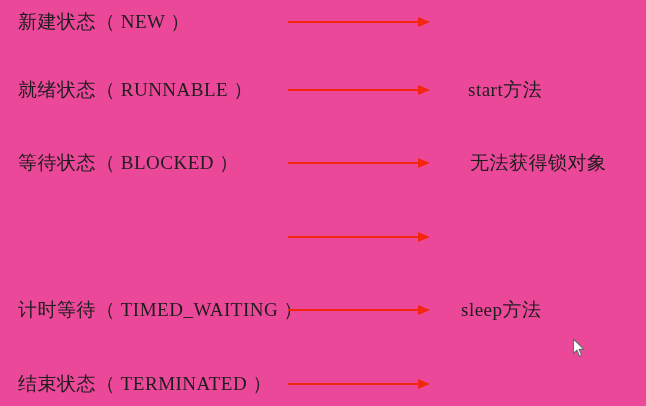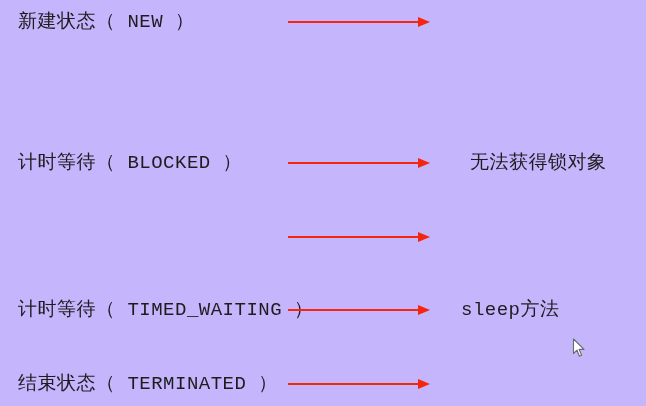--- a/index.html
+++ b/index.html
@@ -4,23 +4,23 @@
 <style>
   html, body {
     margin: 0;
     padding: 0;
     background: #ffffff;
   }
   .canvas {
     position: relative;
     width: 646px;
     height: 406px;
-    background: #c4b5fd;
+    background: #ec4899;
     overflow: hidden;
-    font-family: Liberation Mono, monospace;
+    font-family: Liberation Serif, serif;
     color: var(--text, #1d1d1d);
     text-align: center;
   }
   .row {
     position: absolute;
     left: 0;
     width: 646px;
     height: 30px;
   }
   .state-label {
@@ -80,23 +80,31 @@
 <div class="canvas">
 
   <div class="row" style="top:7px">
     <span class="state-label">新建状态（ NEW ）</span>
     <span class="arrow">
         <span class="line"></span>
         <span class="head"></span>
       </span>
   </div>
 
+  <div class="row" style="top:75px">
+    <span class="state-label">就绪状态（ RUNNABLE ）</span>
+    <span class="arrow">
+        <span class="line"></span>
+        <span class="head"></span>
+      </span>
+    <span class="result-label" style="left:468px">start方法</span>
+  </div>
 
   <div class="row" style="top:148px">
-    <span class="state-label">计时等待（ BLOCKED ）</span>
+    <span class="state-label">等待状态（ BLOCKED ）</span>
     <span class="arrow">
         <span class="line"></span>
         <span class="head"></span>
       </span>
     <span class="result-label" style="left:470px">无法获得锁对象</span>
   </div>
 
   <div class="row" style="top:222px">
     <span class="arrow">
         <span class="line"></span>

